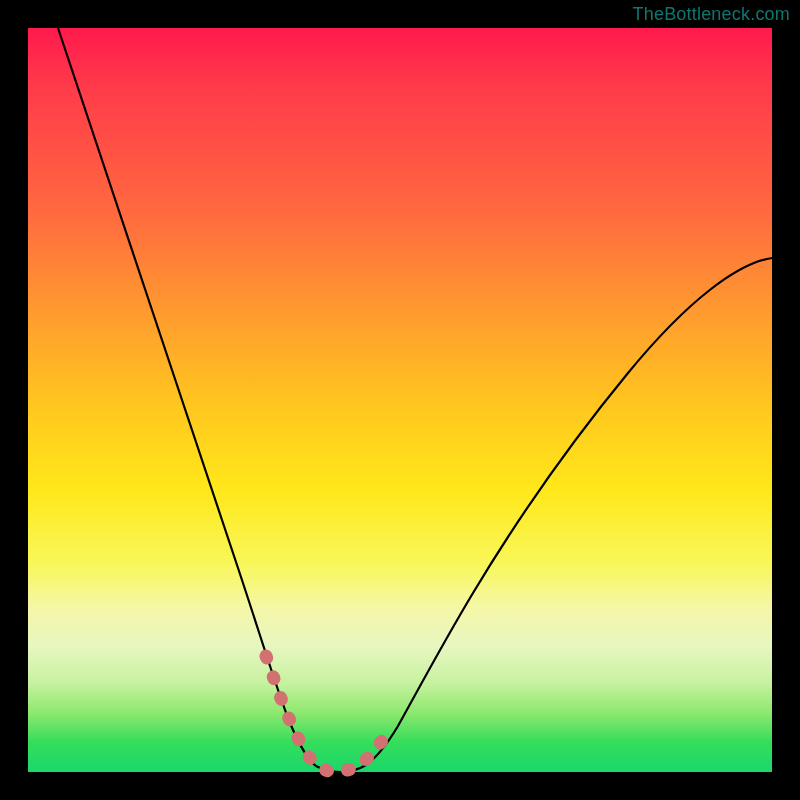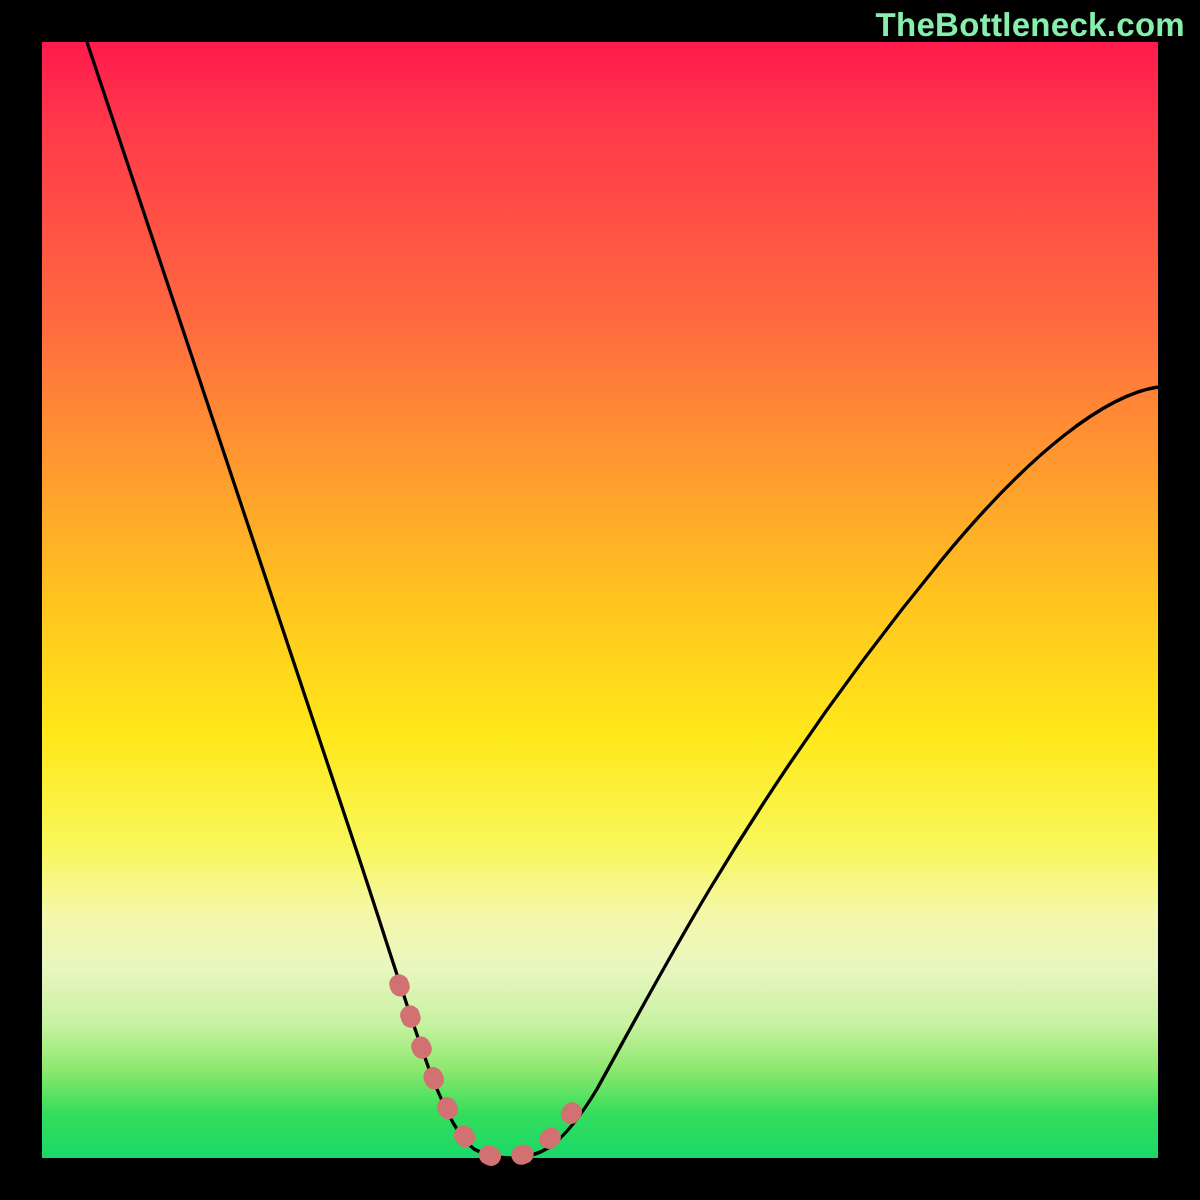--- a/index.html
+++ b/index.html
@@ -40,23 +40,23 @@
       #c7f2a0 88%,
       #8ee86f 92%,
       #35dd5a 96%,
       #19d86a 100%
     );
   }
   .watermark {
     position: absolute;
     top: 4px;
     right: 10px;
-    color: #86efac;
-    font-size: 22px;
-    font-weight: 700;
+    color: #0f766e;
+    font-size: 18px;
+    font-weight: 400;
     letter-spacing: 0.2px;
     user-select: none;
   }
   svg.curves {
     position: absolute;
     left: 0;
     top: 0;
     width: 744px;
     height: 744px;
     overflow: visible;

